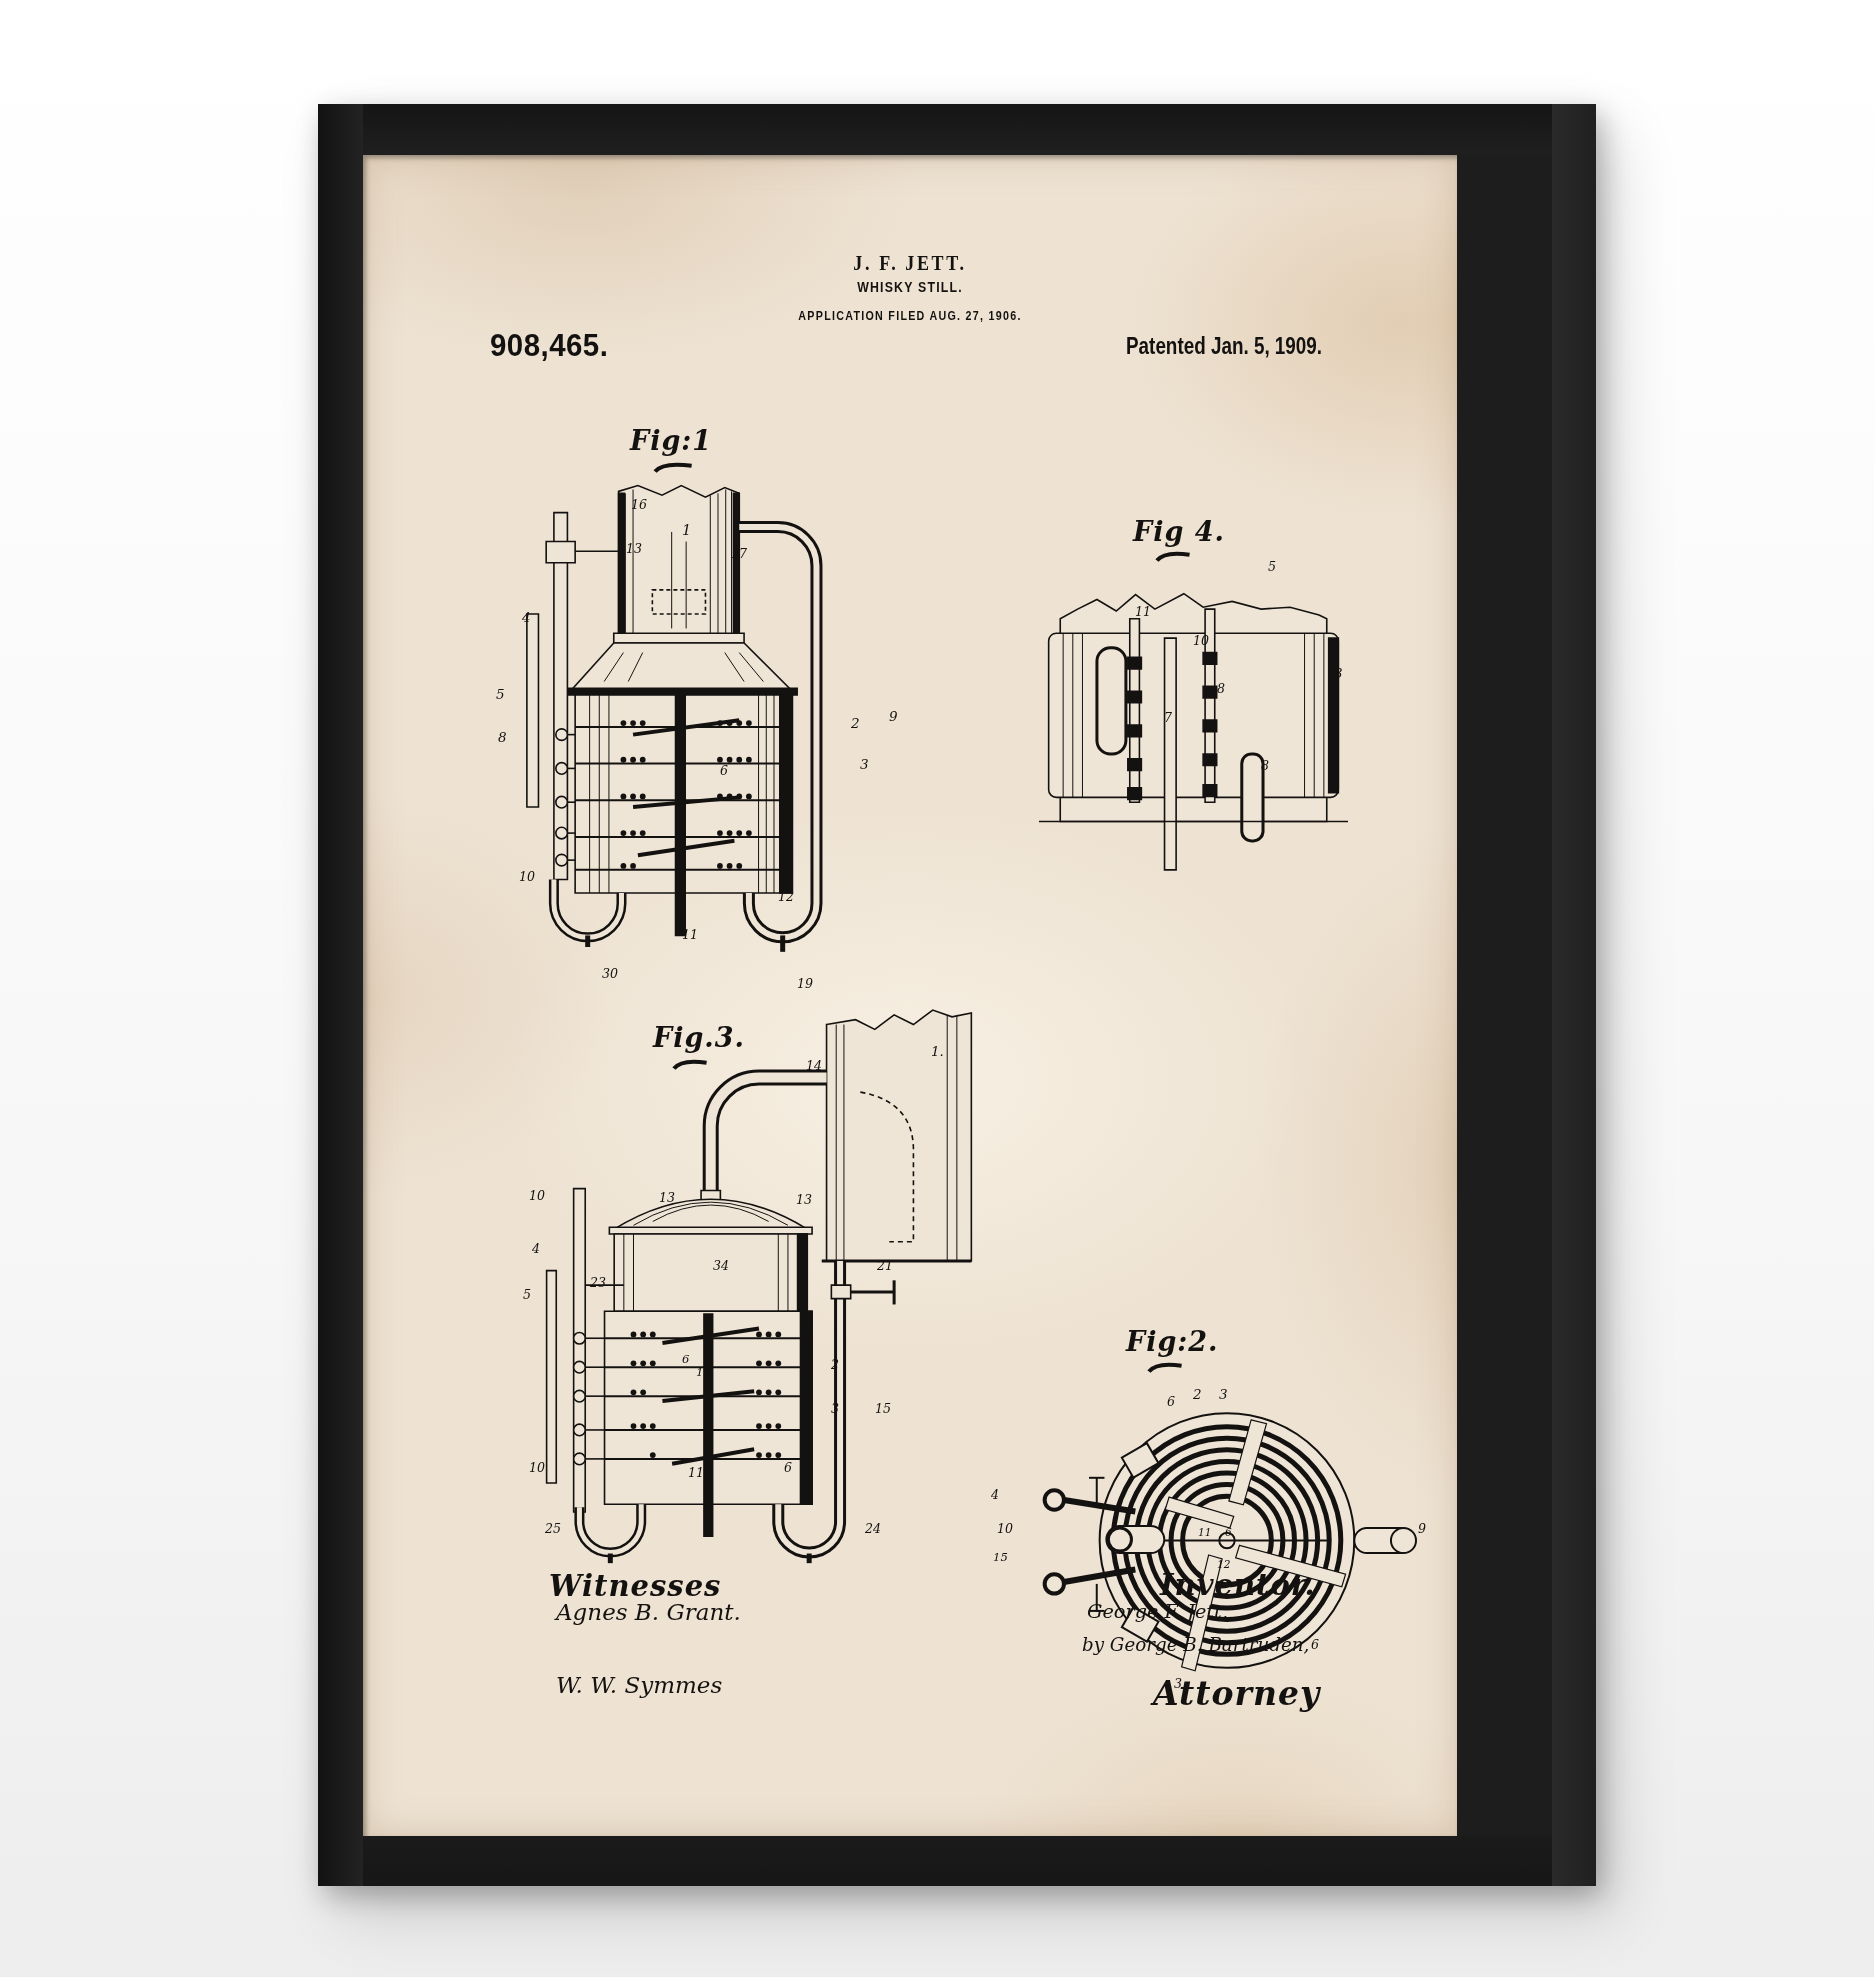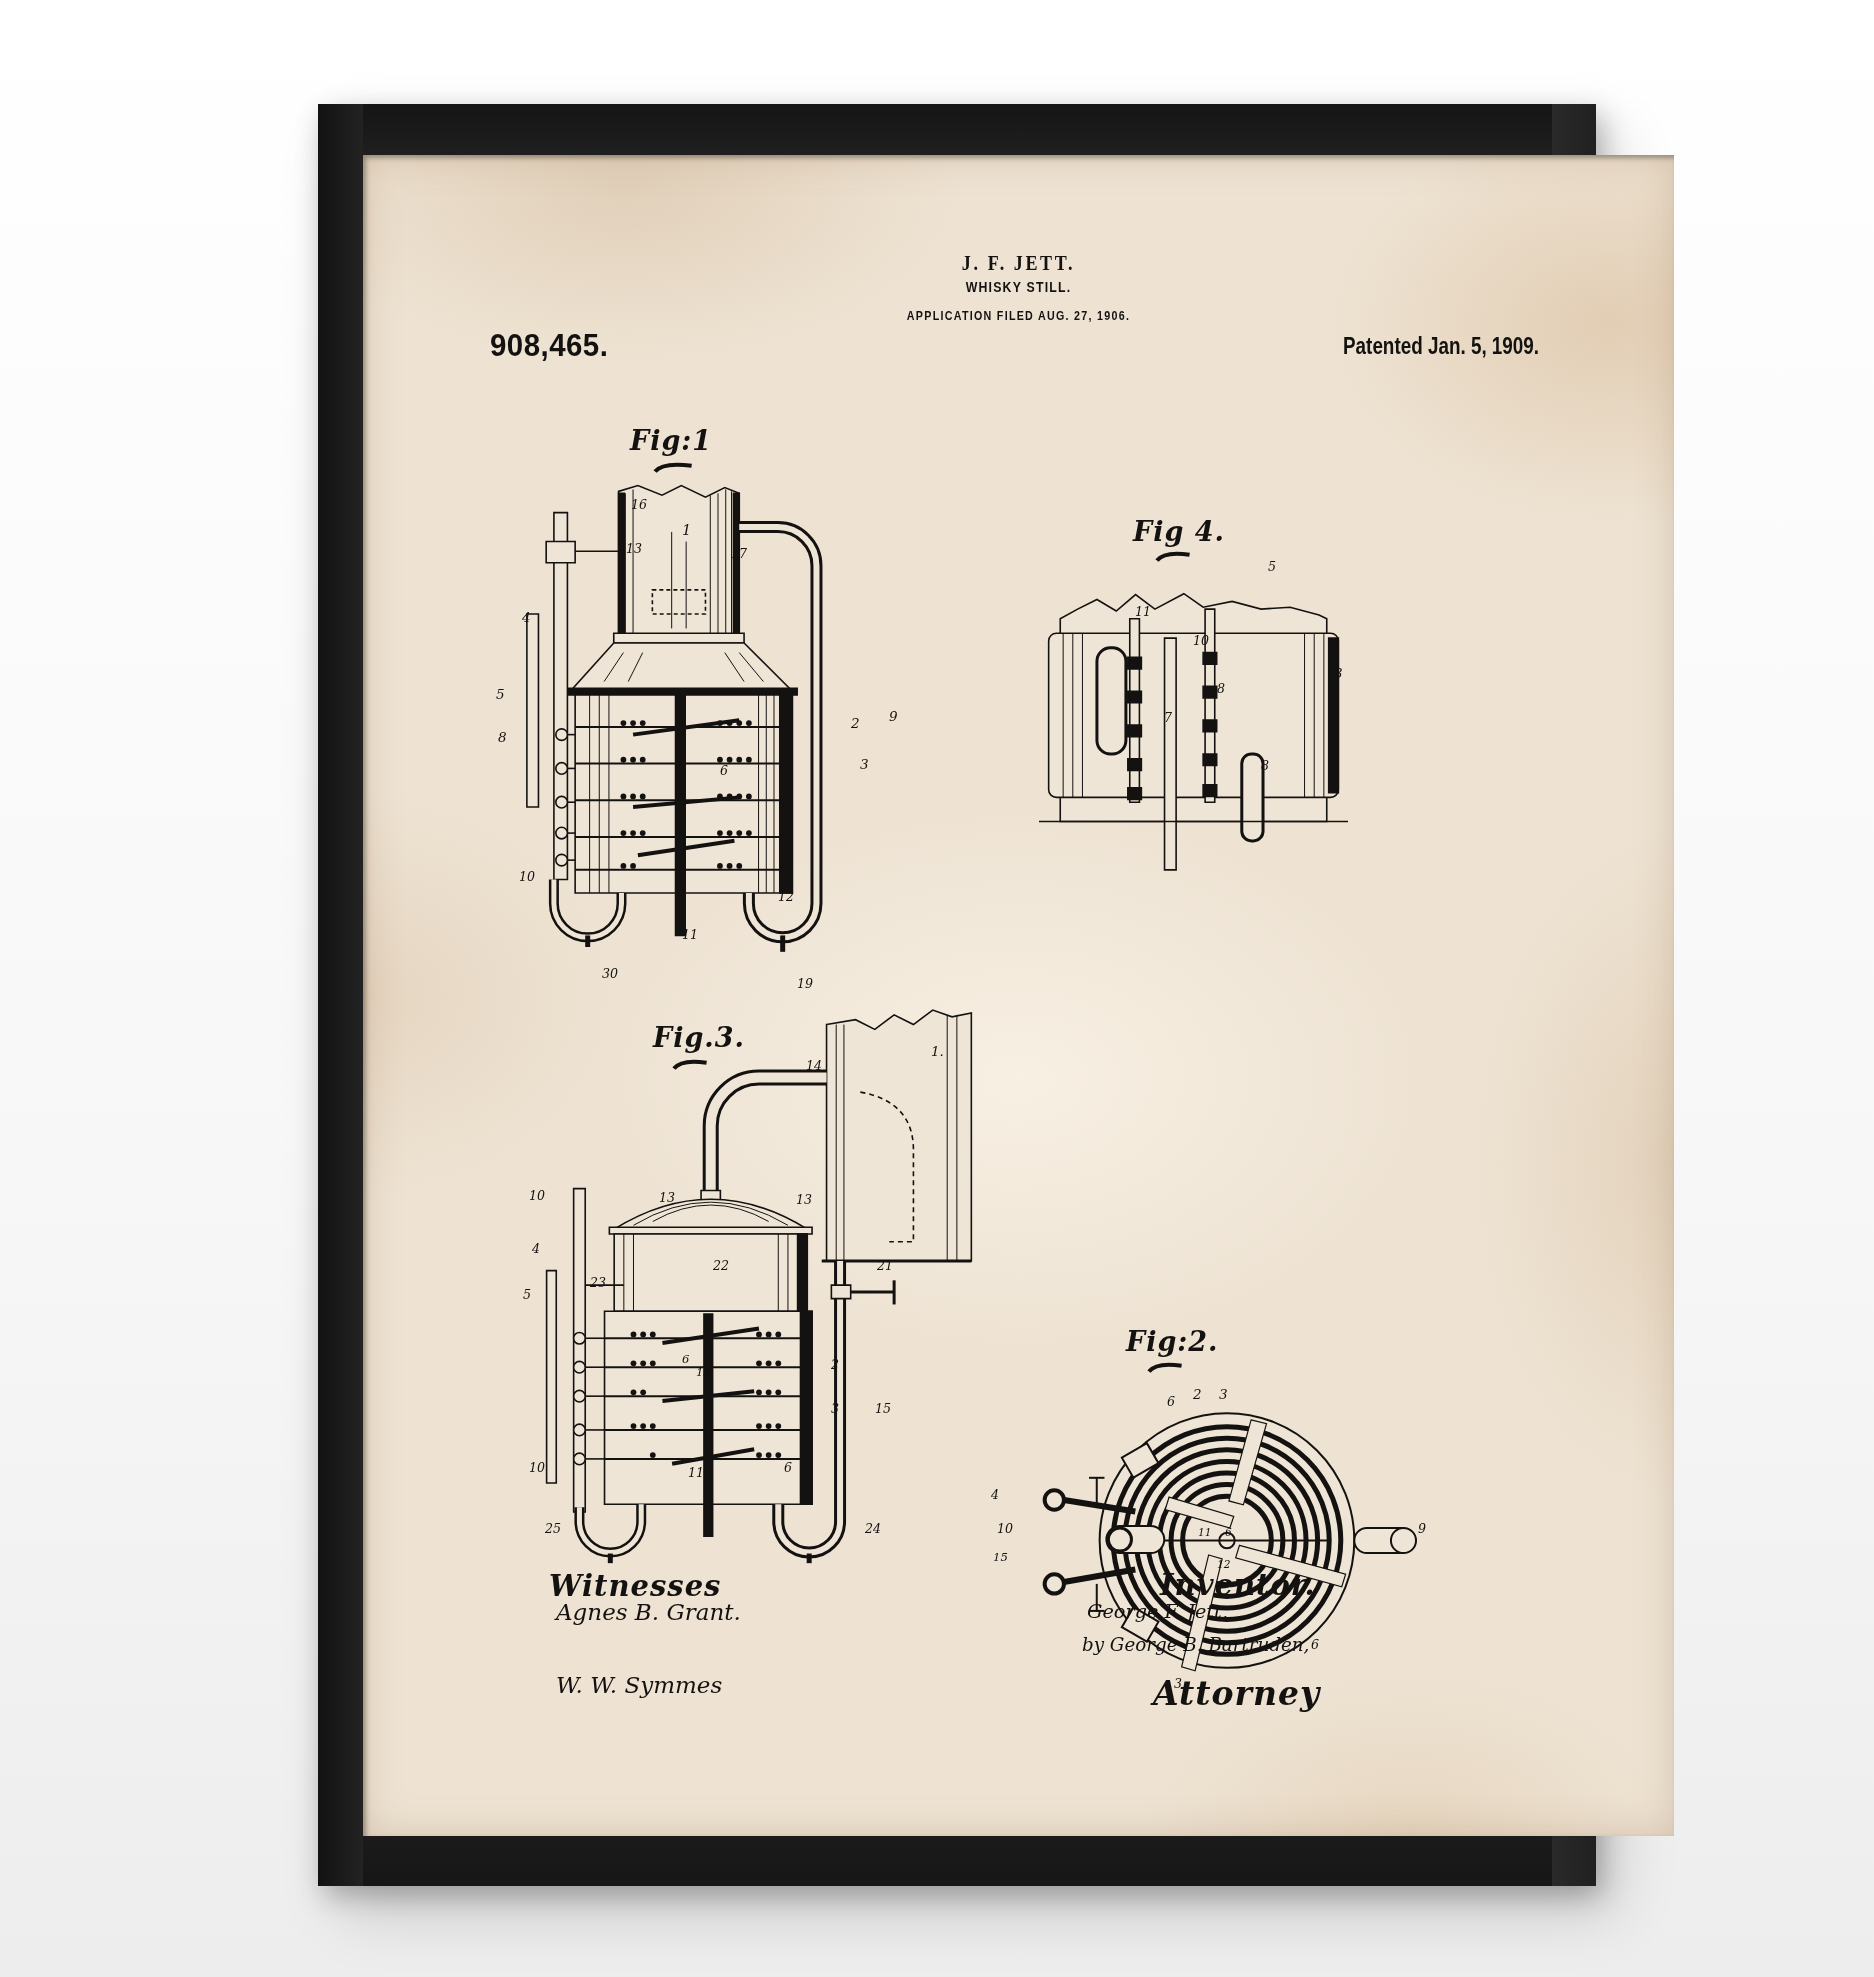--- a/index.html
+++ b/index.html
@@ -18,21 +18,21 @@
   }
   .bevel-top { position:absolute; left:0; top:0; width:100%; height:51px;
     background:linear-gradient(180deg,#151515,#1f1f1f); }
   .bevel-left { position:absolute; left:0; top:0; width:45px; height:100%;
     background:linear-gradient(90deg,#121212,#232323); }
   .bevel-right { position:absolute; right:0; top:0; width:44px; height:100%;
     background:linear-gradient(270deg,#202020,#2a2a2a); }
   .bevel-bottom { position:absolute; left:0; bottom:0; width:100%; height:50px;
     background:linear-gradient(0deg,#161616,#1b1b1b); }
   .paper {
-    position:absolute; left:363px; top:155px; width:1311px; height:1681px;
+    position:absolute; left:363px; top:155px; width:1094px; height:1681px;
     background:
       radial-gradient(ellipse 406px 290px at 95% 10%, rgba(196,150,100,0.28), transparent 70%),
       radial-gradient(ellipse 290px 483px at 100% 60%, rgba(190,150,105,0.22), transparent 70%),
       radial-gradient(ellipse 483px 251px at 20% 2%, rgba(180,140,95,0.22), transparent 70%),
       radial-gradient(ellipse 367px 290px at 0% 50%, rgba(190,150,110,0.18), transparent 70%),
       radial-gradient(ellipse 579px 386px at 50% 55%, rgba(255,250,240,0.55), transparent 70%),
       radial-gradient(ellipse 386px 241px at 80% 100%, rgba(200,165,120,0.2), transparent 70%),
       #eee3d3;
     box-shadow: inset 0 0 39px rgba(140,100,60,0.25), inset 2.9px 2.9px 5.8px rgba(0,0,0,0.35);
     overflow:hidden;
@@ -366,21 +366,21 @@
     <line x1="312" y1="568" x2="312" y2="578" stroke-width="5"></line>
   </svg>
   <div class="ink script" style="left:443px;top:903px;font-size:12.6px;">14</div>
   <div class="ink script" style="left:568px;top:888px;font-size:13.5px;">1.</div>
   <div class="ink script" style="left:166px;top:1033px;font-size:12.6px;">10</div>
   <div class="ink script" style="left:169px;top:1086px;font-size:12.6px;">4</div>
   <div class="ink script" style="left:160px;top:1132px;font-size:12.6px;">5</div>
   <div class="ink script" style="left:296px;top:1035px;font-size:12.6px;">13</div>
   <div class="ink script" style="left:433px;top:1037px;font-size:12.6px;">13</div>
   <div class="ink script" style="left:227px;top:1120px;font-size:12.6px;">23</div>
-  <div class="ink script" style="left:350px;top:1103px;font-size:12.6px;">22</div>
+  <div class="ink script" style="left:350px;top:1103px;font-size:12.6px;">34</div>
   <div class="ink script" style="left:514px;top:1103px;font-size:12.6px;">21</div>
   <div class="ink script" style="left:468px;top:1202px;font-size:12.6px;">2</div>
   <div class="ink script" style="left:319px;top:1197px;font-size:11.6px;">6</div>
   <div class="ink script" style="left:333px;top:1210px;font-size:11.6px;">12</div>
   <div class="ink script" style="left:468px;top:1246px;font-size:12.6px;">3</div>
   <div class="ink script" style="left:512px;top:1246px;font-size:12.6px;">15</div>
   <div class="ink script" style="left:166px;top:1305px;font-size:12.6px;">10</div>
   <div class="ink script" style="left:325px;top:1310px;font-size:12.6px;">11</div>
   <div class="ink script" style="left:421px;top:1305px;font-size:12.6px;">6</div>
   <div class="ink script" style="left:182px;top:1366px;font-size:12.6px;">25</div>

